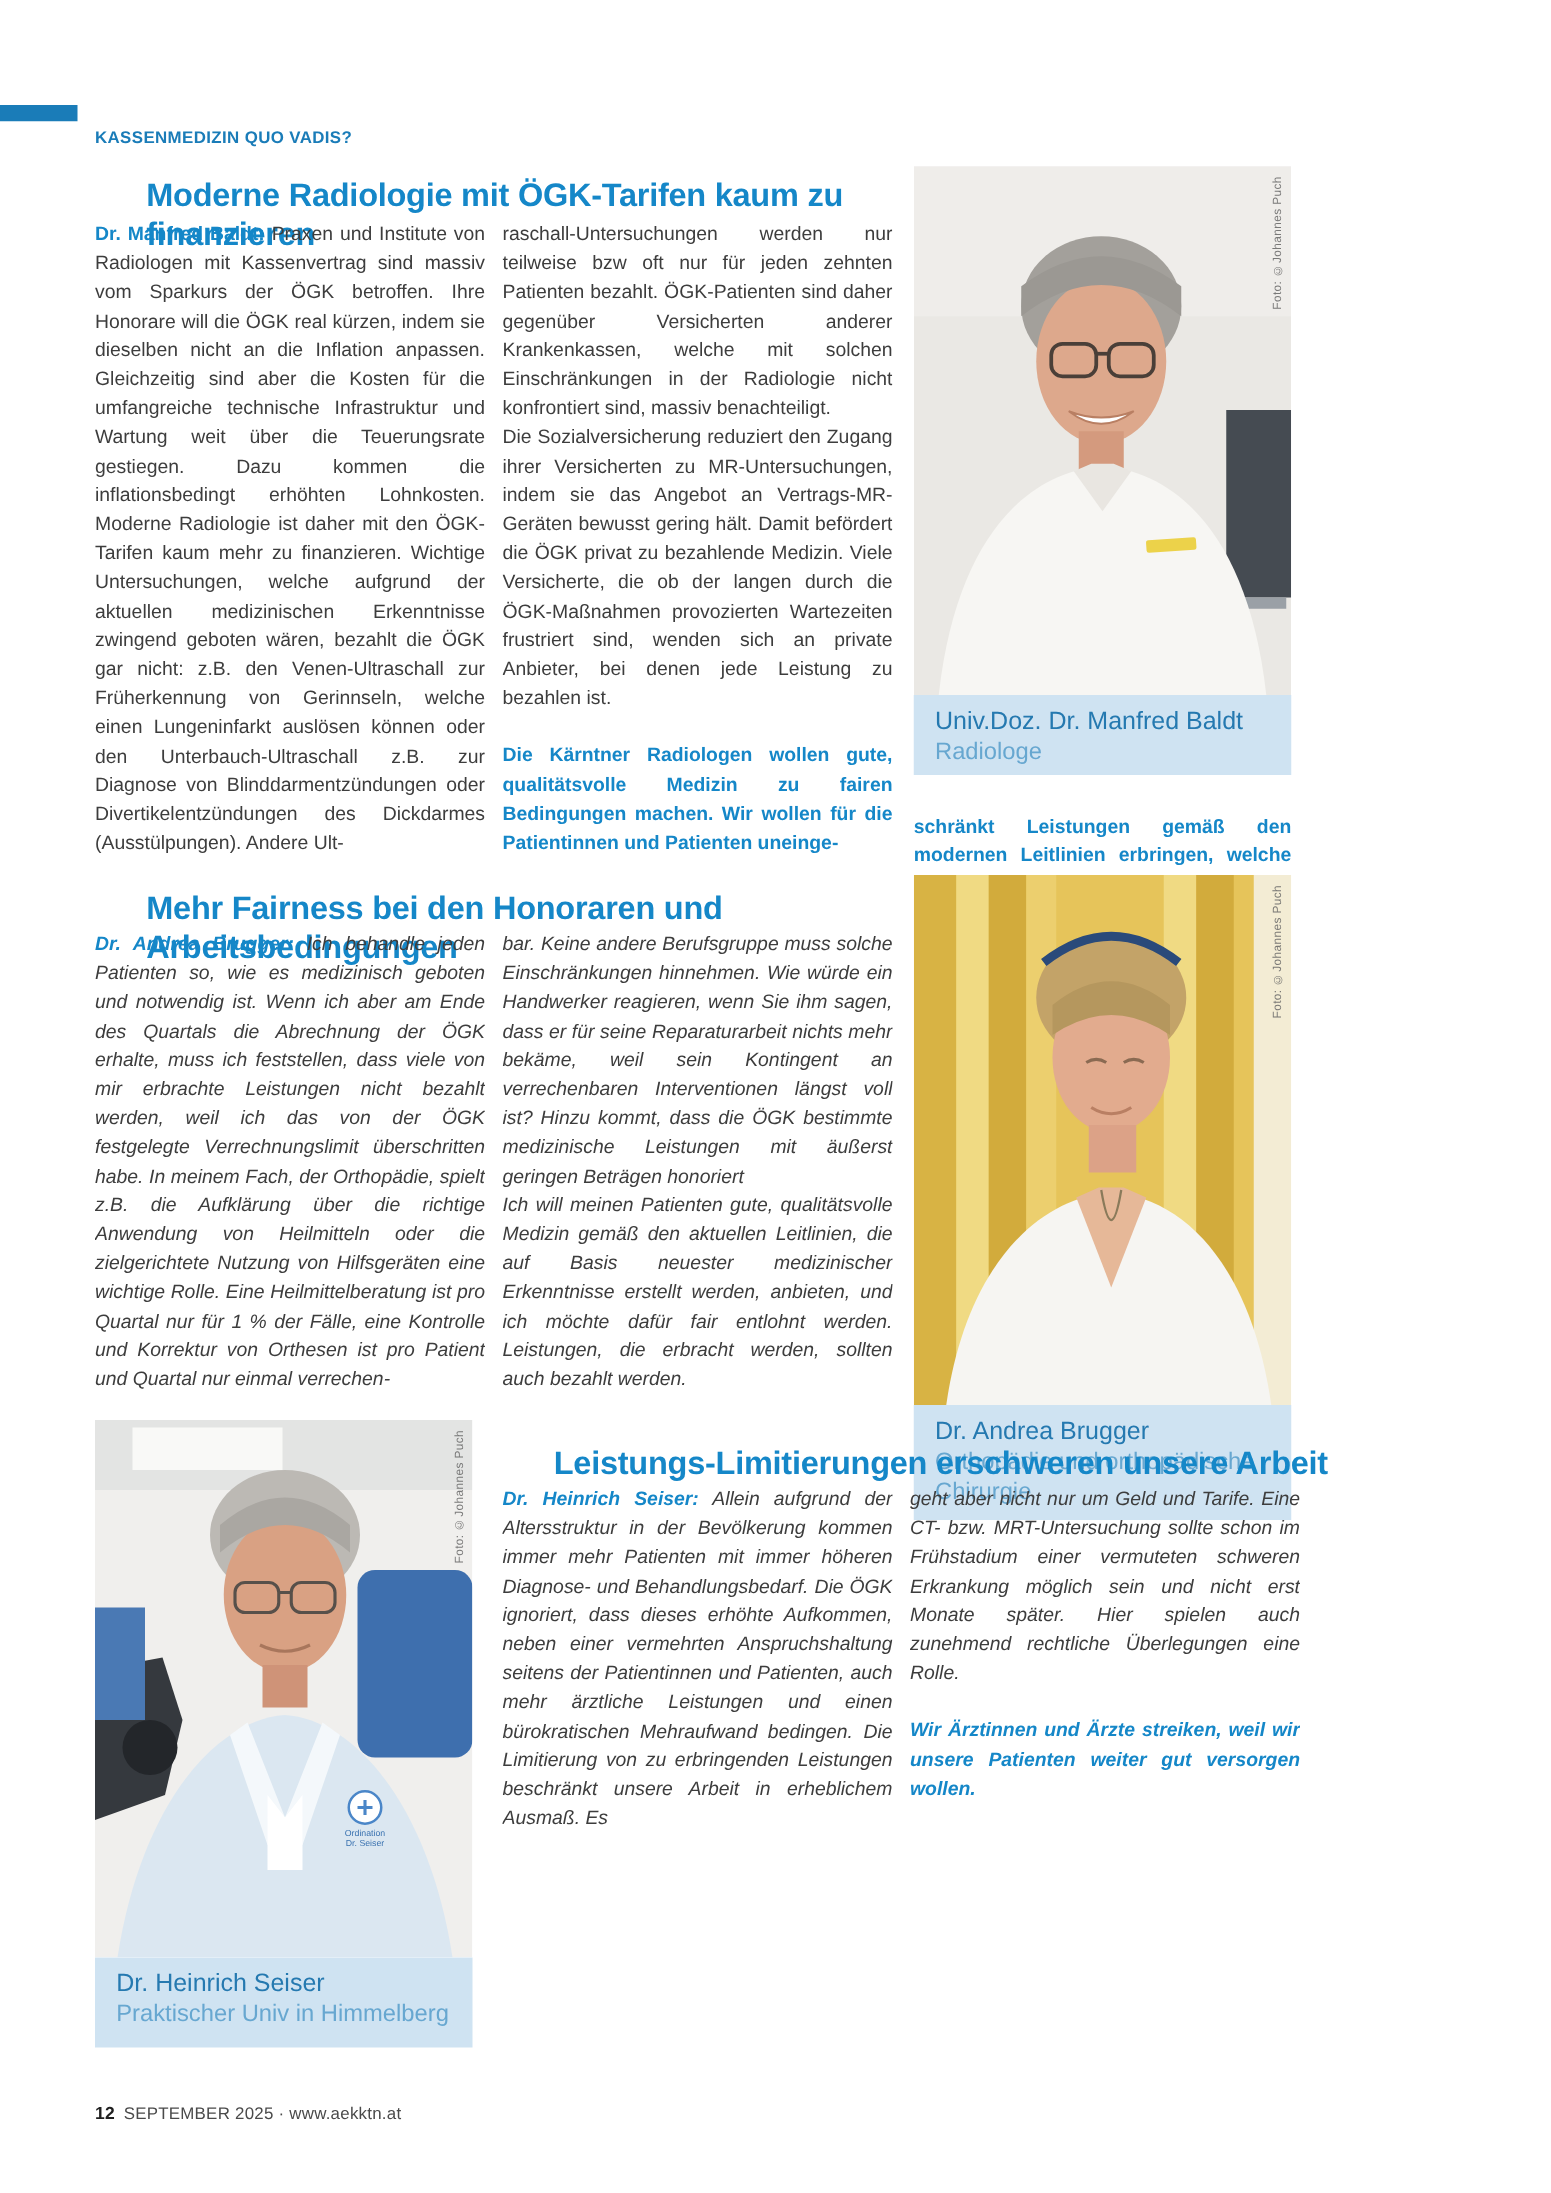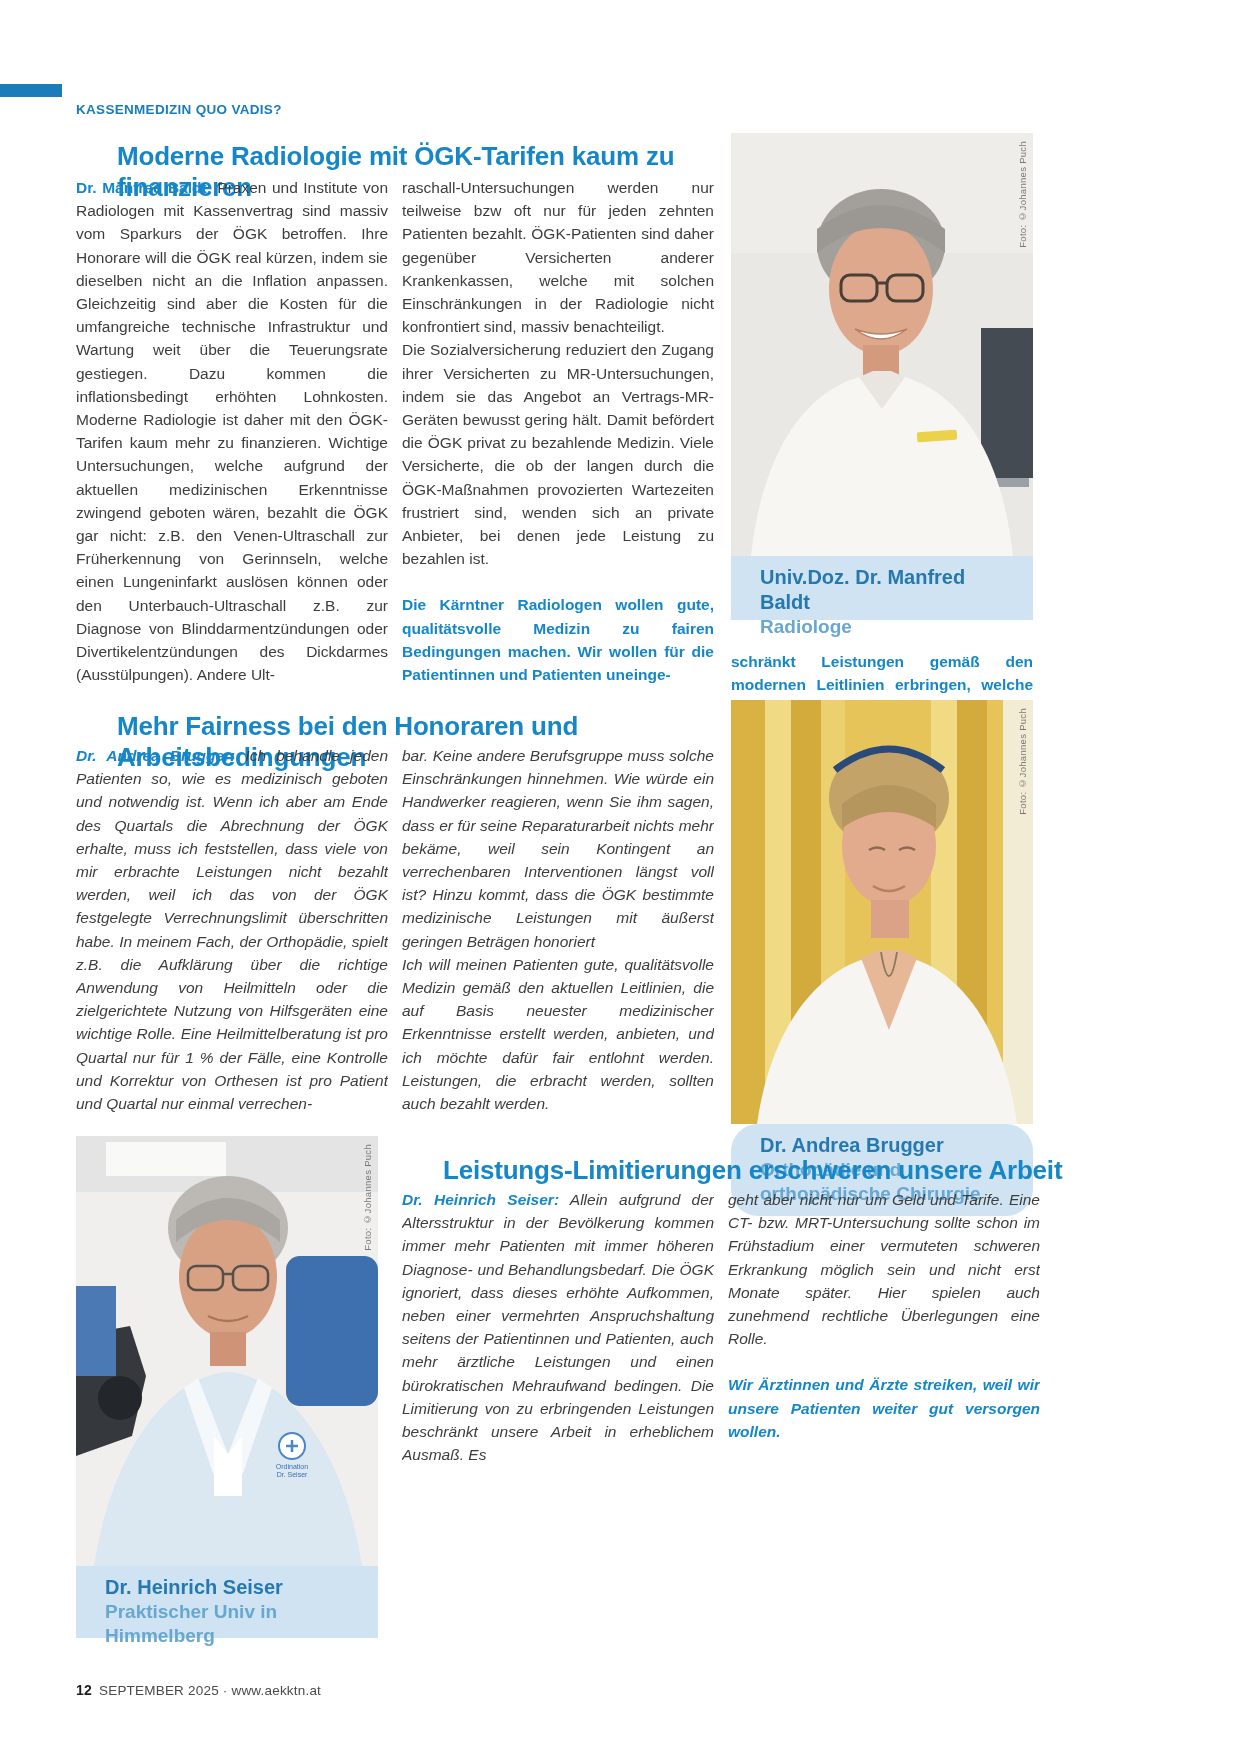--- a/index.html
+++ b/index.html
@@ -31,23 +31,23 @@
     line-height:23.2px;text-align:justify;color:#1587c8;font-weight:bold;margin:0;}
   
   .photo{position:absolute;overflow:hidden;}
   .photo svg{display:block;width:100%;height:100%;}
   .photo1{left:731px;top:133px;width:302px;height:423px;}
   .photo2{left:731px;top:700px;width:302px;height:424px;}
   .photo3{left:76px;top:1136px;width:302px;height:430px;}
   .credit{position:absolute;top:8px;right:5px;writing-mode:vertical-rl;transform:rotate(180deg);
     font-size:9.5px;color:rgba(100,100,100,.85);letter-spacing:.3px;}
   
-  .caption{position:absolute;background:#cfe3f2;box-sizing:border-box;padding:9px 14px 10px 29px;font-weight:bold;}
+  .caption{position:absolute;background:#cfe3f2;box-sizing:border-box;padding:9px 14px 10px 17px;}
   .cap1{left:731px;top:556px;width:302px;height:64px;}
-  .cap2{left:731px;top:1124px;width:302px;height:92px;border-radius:27px;}
+  .cap2{left:731px;top:1124px;width:302px;height:92px;}
   .cap3{left:76px;top:1566px;width:302px;height:72px;}
   .caption .name{font-size:20px;color:#2579b0;line-height:25px;}
   .caption .role{font-size:19px;color:#67a7d0;line-height:24px;}
   
   .footer{position:absolute;left:76px;top:1682px;font-size:13.5px;color:#4a4a4a;letter-spacing:.2px;}
   .footer .pagenum{font-weight:bold;color:#1f1f1f;margin-right:7px;font-size:14px;}
 </style>
 </head>
 <body>
 

